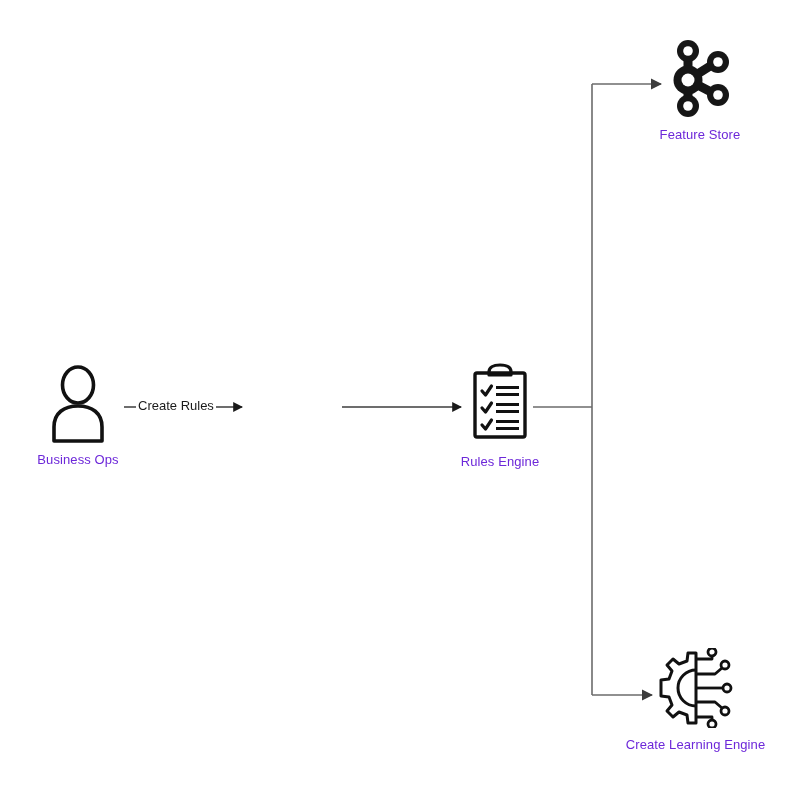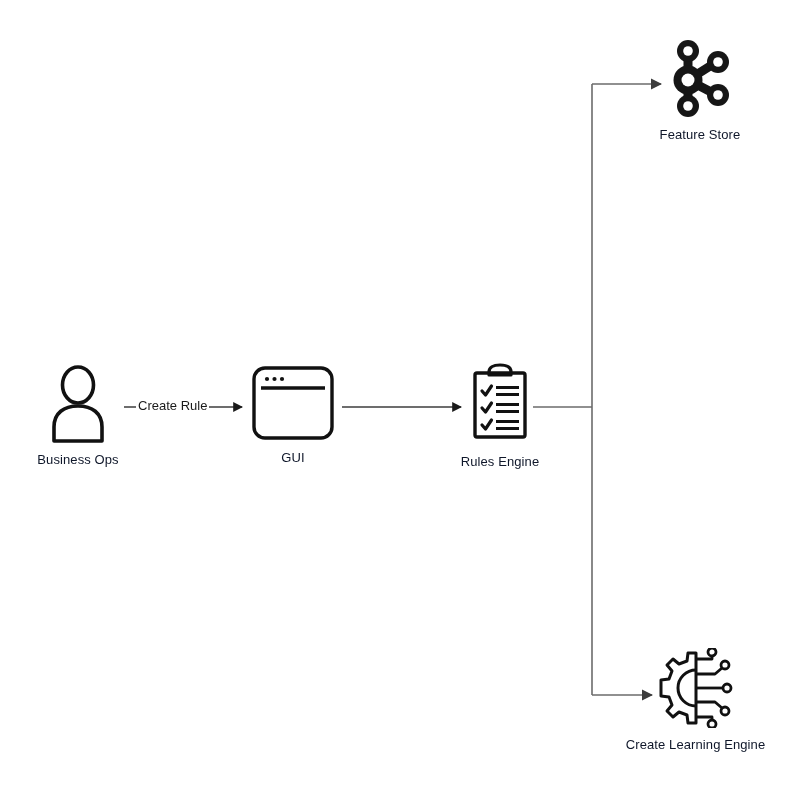--- a/index.html
+++ b/index.html
@@ -25,21 +25,21 @@
     flex-direction: column;
     align-items: center;
   }
   .node .glyph {
     display: block;
     line-height: 0;
   }
   .node .caption {
     margin-top: 9px;
     font-size: 13px;
-    color: #0f172a;
+    color: #6d28d9;
     font-family: "Liberation Sans", sans-serif;
     white-space: nowrap;
     letter-spacing: 0.1px;
   }
   .edge-layer {
     position: absolute;
     left: 0;
     top: 0;
     width: 800px;
     height: 800px;
@@ -96,44 +96,32 @@
 
     <g>
       <path d="M 592 84 L 661 84" stroke="#6b6b6b" stroke-width="1.6" fill="none" marker-end="url(#arrow)"></path>
     </g>
 
     <g>
       <path d="M 592 695 L 652 695" stroke="#6b6b6b" stroke-width="1.6" fill="none" marker-end="url(#arrow)"></path>
     </g>
   </svg>
 
-  <div class="edge-label" style="left:136px; top:399px;">Create Rule</div>
+  <div class="edge-label" style="left:136px; top:399px;">Create Rules</div>
 
   <div class="node" id="node-business-ops">
     <span class="glyph">
       <svg width="62" height="78" viewBox="0 0 62 78">
         <ellipse cx="31" cy="20" rx="15.5" ry="18" fill="none" stroke="#111111" stroke-width="3.6"></ellipse>
         <path d="M 7 76 L 7 62 C 7 48 17 41 31 41 C 45 41 55 48 55 62 L 55 76 Z" fill="none" stroke="#111111" stroke-width="3.6" stroke-linejoin="round"></path>
       </svg>
     </span>
     <span class="caption">Business Ops</span>
   </div>
 
-  <div class="node" id="node-gui">
-    <span class="glyph">
-      <svg width="86" height="76" viewBox="0 0 86 76">
-        <rect x="4" y="3" width="78" height="70" rx="11" ry="11" fill="none" stroke="#111111" stroke-width="3.4"></rect>
-        <circle cx="17" cy="14" r="2.1" fill="#111111"></circle>
-        <circle cx="24.5" cy="14" r="2.1" fill="#111111"></circle>
-        <circle cx="32" cy="14" r="2.1" fill="#111111"></circle>
-        <line x1="11" y1="23" x2="75" y2="23" stroke="#111111" stroke-width="3.4"></line>
-      </svg>
-    </span>
-    <span class="caption">GUI</span>
-  </div>
 
   <div class="node" id="node-rule-engine">
     <span class="glyph">
       <svg width="72" height="82" viewBox="0 0 72 82">
 
         <rect x="11" y="10" width="50" height="64" rx="2" ry="2" fill="none" stroke="#111111" stroke-width="3.4"></rect>
 
         <path d="M 25 12 L 25 9 C 25 4.5 29 2 36 2 C 43 2 47 4.5 47 9 L 47 12 Z" fill="none" stroke="#111111" stroke-width="3.2" stroke-linejoin="round"></path>
 
         <path d="M 18 28 L 21.5 32 L 27.5 23" fill="none" stroke="#111111" stroke-width="3.2" stroke-linecap="round" stroke-linejoin="round"></path>

